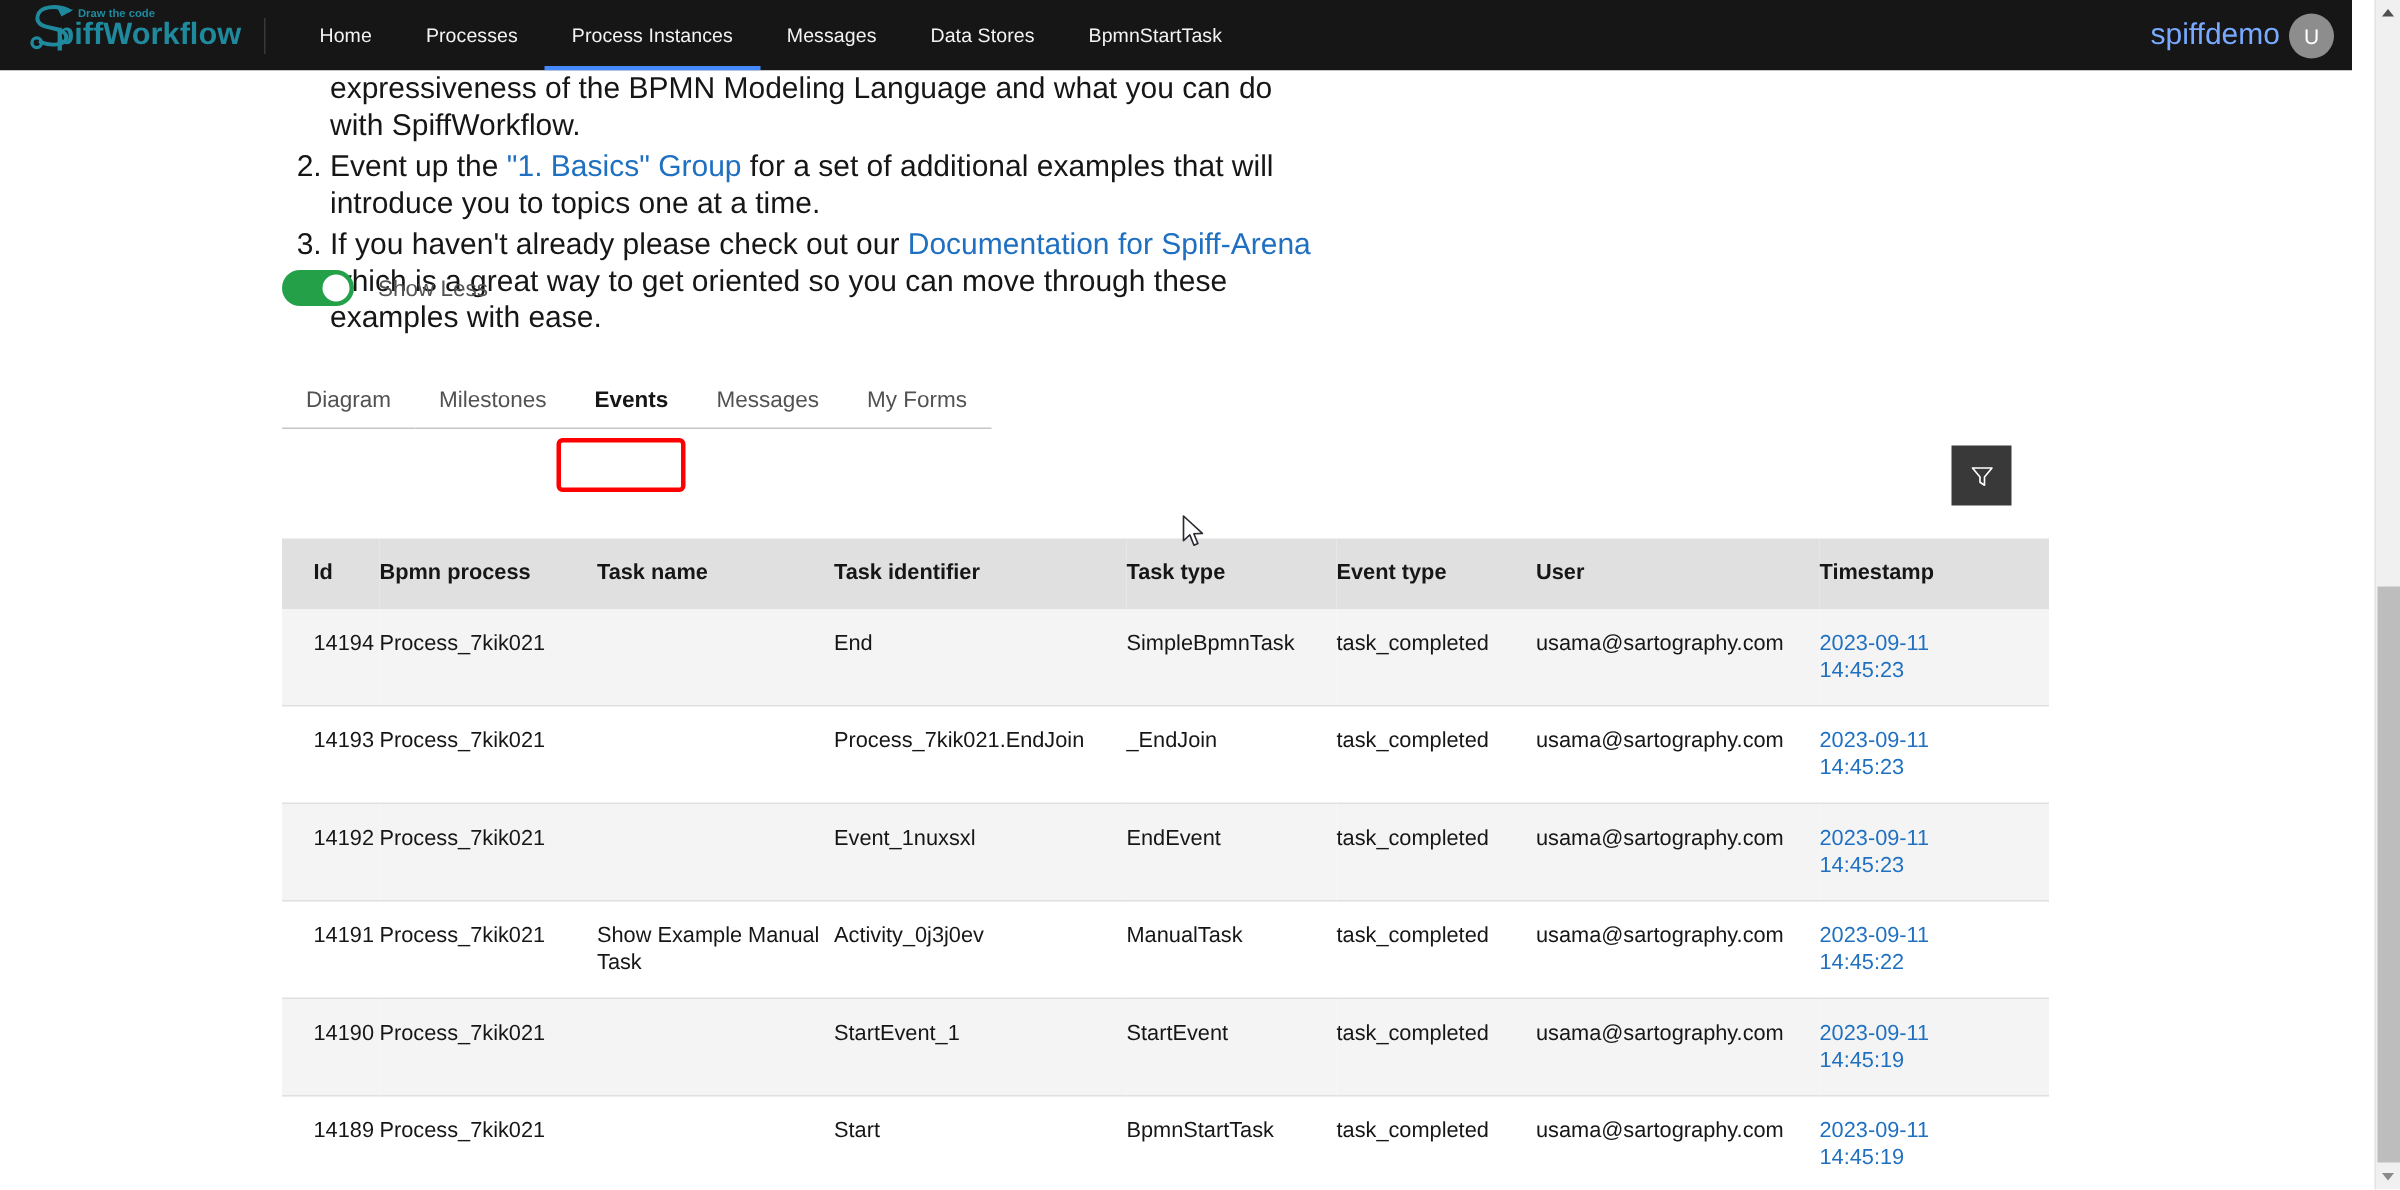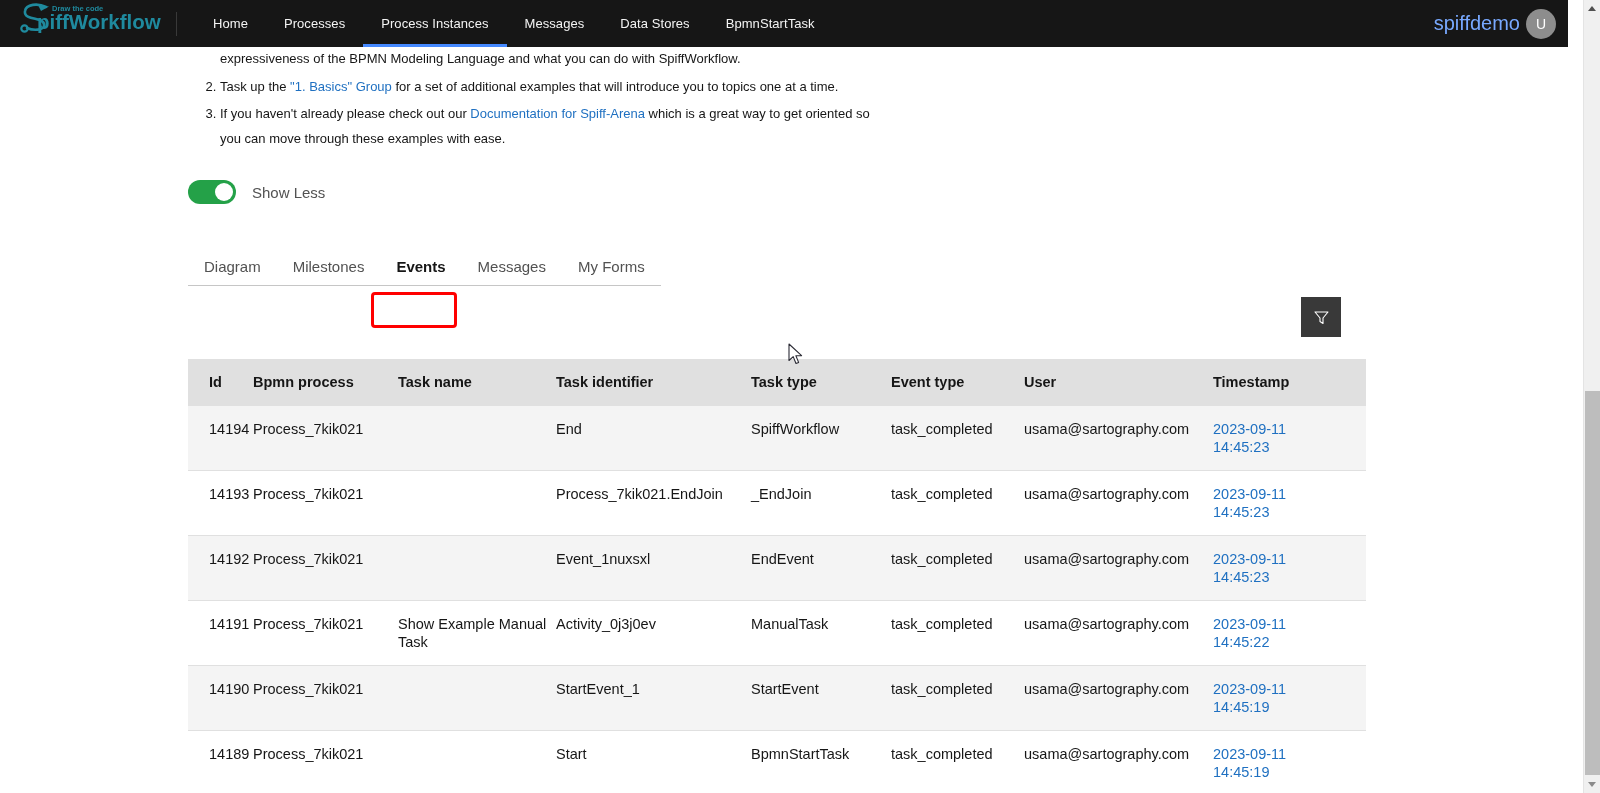--- a/index.html
+++ b/index.html
@@ -100,21 +100,21 @@
     height: 746px;
     background: #ffffff;
   }
 
   .intro {
     position: absolute;
     left: 188px;
     top: 0px;
     width: 700px;
     color: #161616;
-    font-size: 13px;
+    font-size: 20px;
     line-height: 24.5px;
   }
   .intro .cont-line { margin: 0 0 0 32px; }
   .intro ol {
     margin: 0;
     padding: 0 0 0 32px;
     list-style: decimal;
   }
   .intro li { margin-top: 3px; }
   .intro a, .link {
@@ -353,21 +353,21 @@
         <span>U</span>
       </div>
     </div>
   </div>
 
   <div class="content">
 
     <div class="intro">
       <div class="cont-line">expressiveness of the BPMN Modeling Language and what you can do with SpiffWorkflow.</div>
       <ol start="2">
-        <li><span>Task up the </span><a class="link">"1. Basics" Group</a><span> for a set of additional examples that will introduce you to topics one at a time.</span></li>
+        <li><span>Event up the </span><a class="link">"1. Basics" Group</a><span> for a set of additional examples that will introduce you to topics one at a time.</span></li>
         <li><span>If you haven't already please check out our </span><a class="link">Documentation for Spiff-Arena</a><span> which is a great way to get oriented so you can move through these examples with ease.</span></li>
       </ol>
     </div>
 
     <div class="toggle-row">
       <div class="toggle">
         <div class="knob"></div>
       </div>
       <span class="toggle-label">Show Less</span>
     </div>
@@ -420,21 +420,21 @@
             <th>User</th>
             <th>Timestamp</th>
           </tr>
         </thead>
         <tbody>
           <tr>
             <td class="pad-l">14194</td>
             <td>Process_7kik021</td>
             <td></td>
             <td>End</td>
-            <td>SpiffWorkflow</td>
+            <td>SimpleBpmnTask</td>
             <td>task_completed</td>
             <td>usama@sartography.com</td>
             <td class="ts">
               <a class="ts-link">2023-09-11</a><br>
               <a class="ts-link">14:45:23</a>
             </td>
           </tr>
           <tr>
             <td class="pad-l">14193</td>
             <td>Process_7kik021</td>

